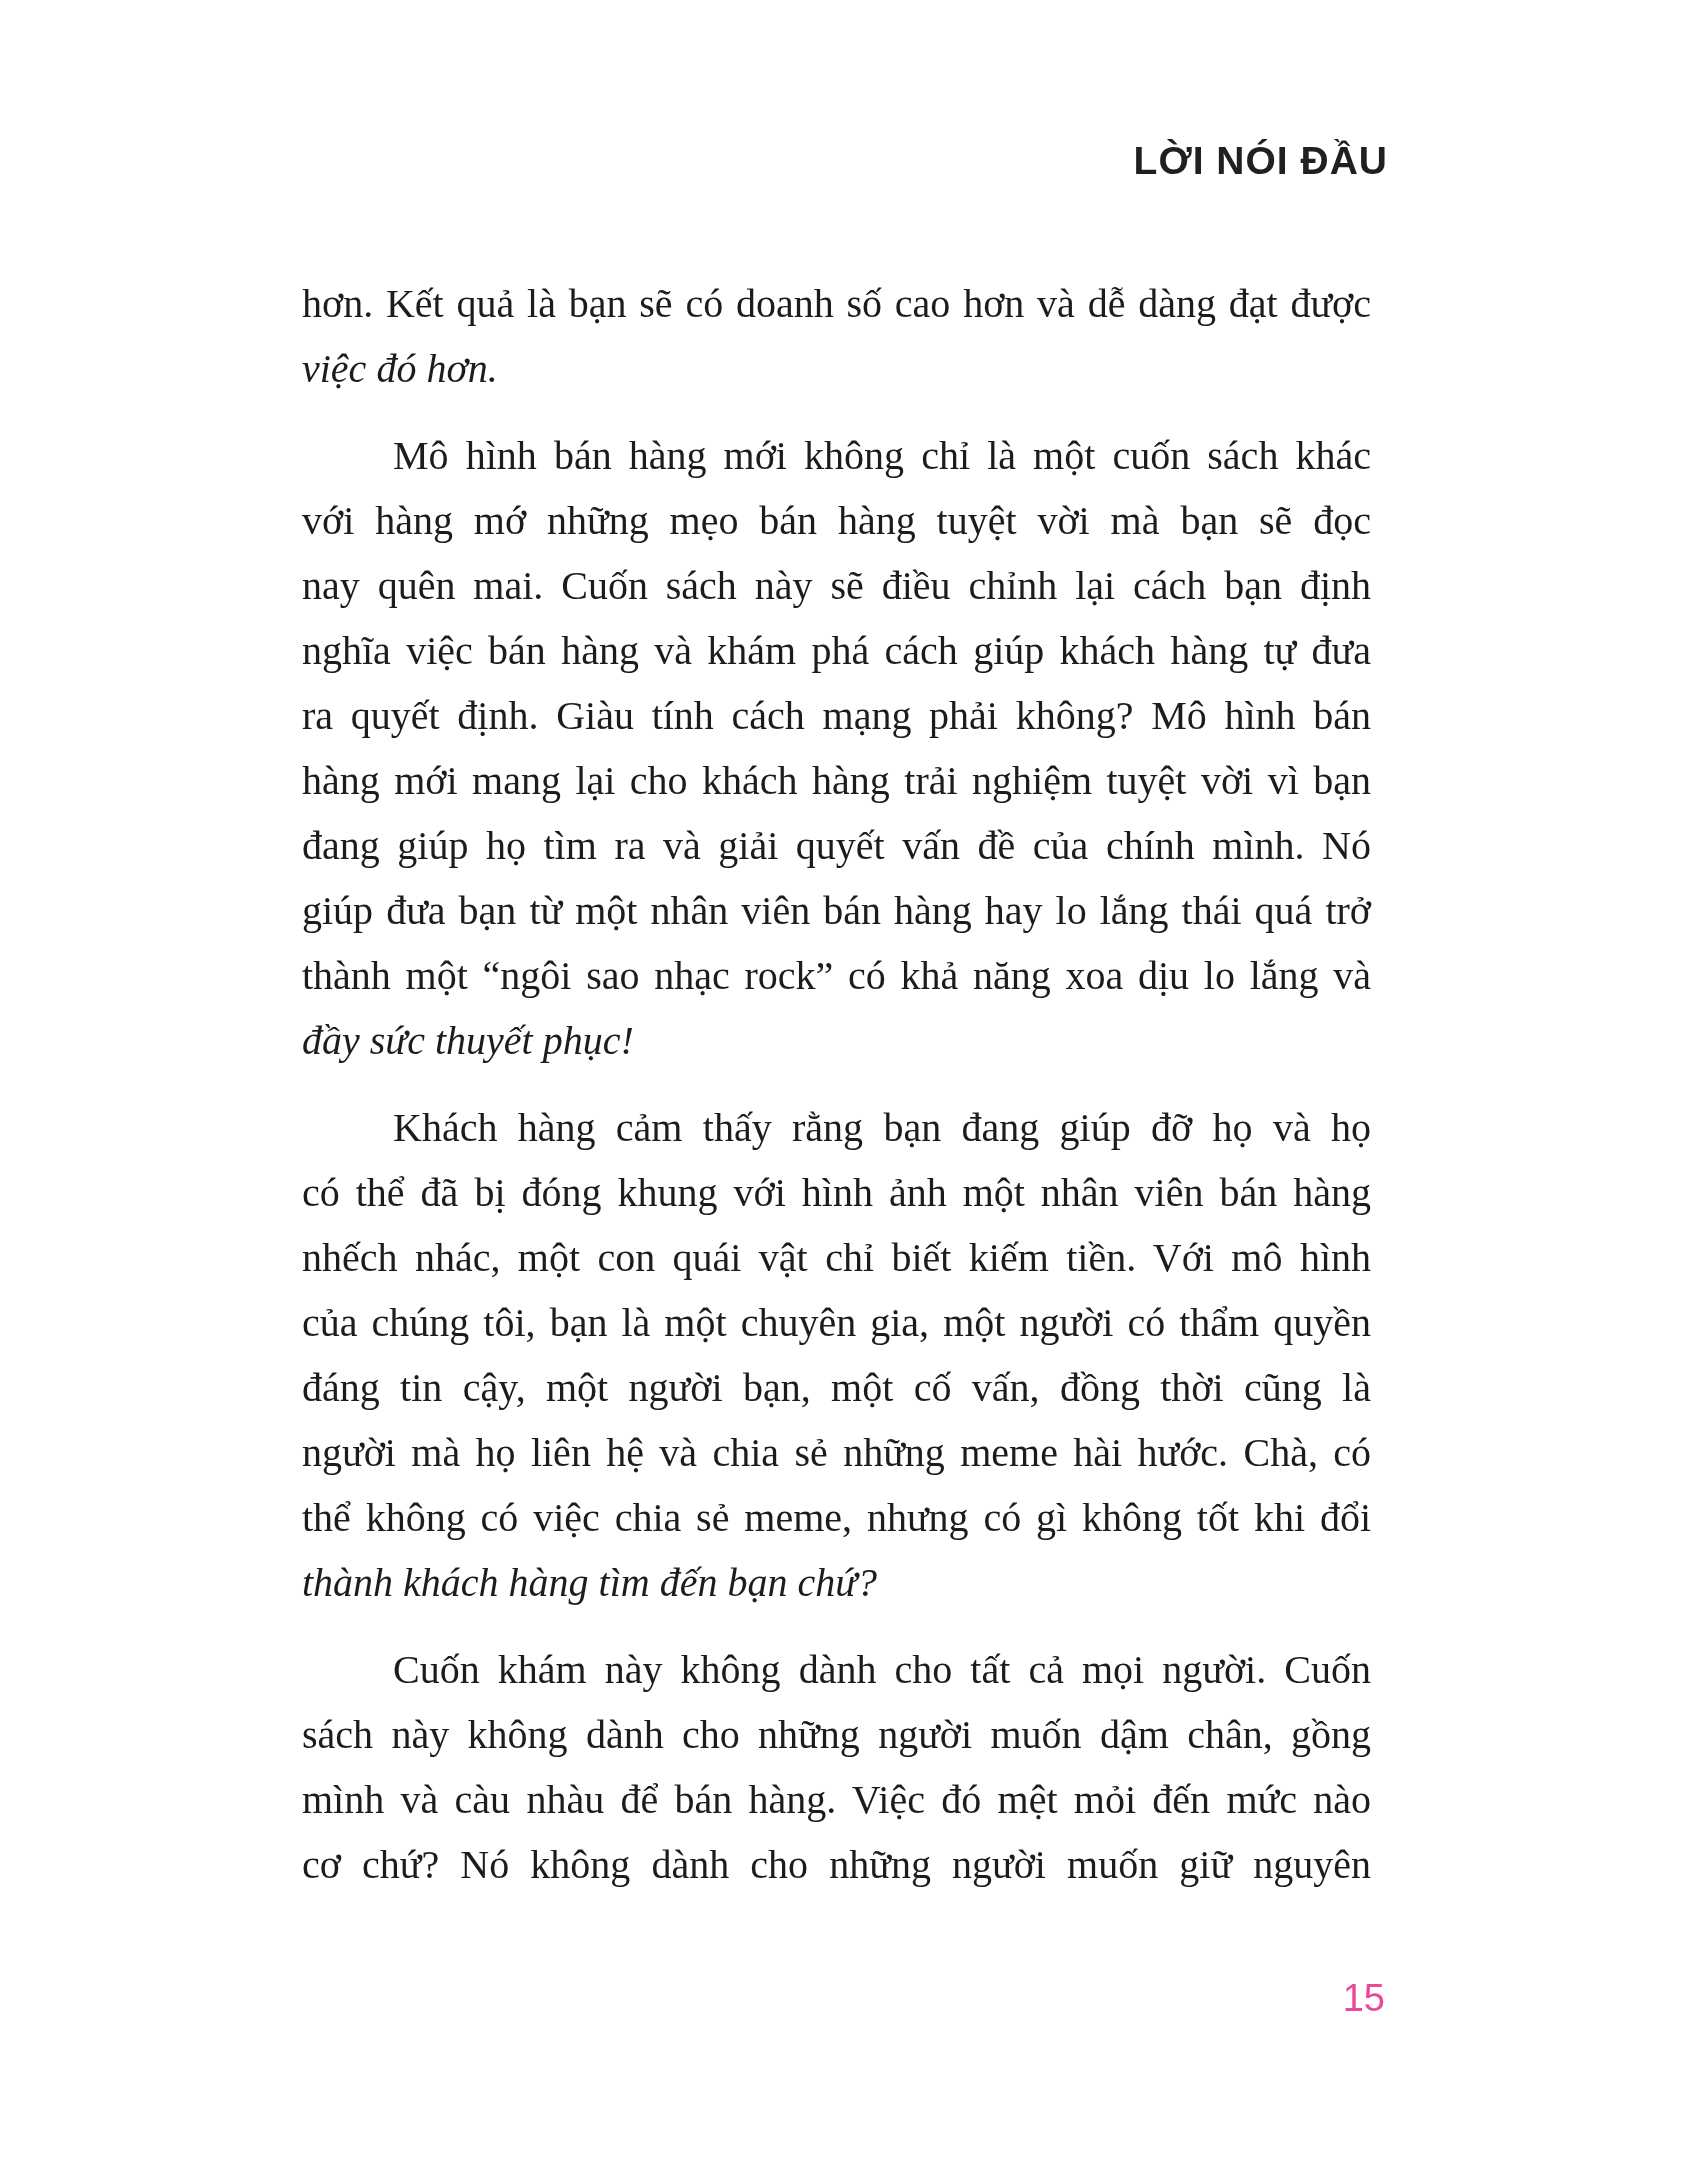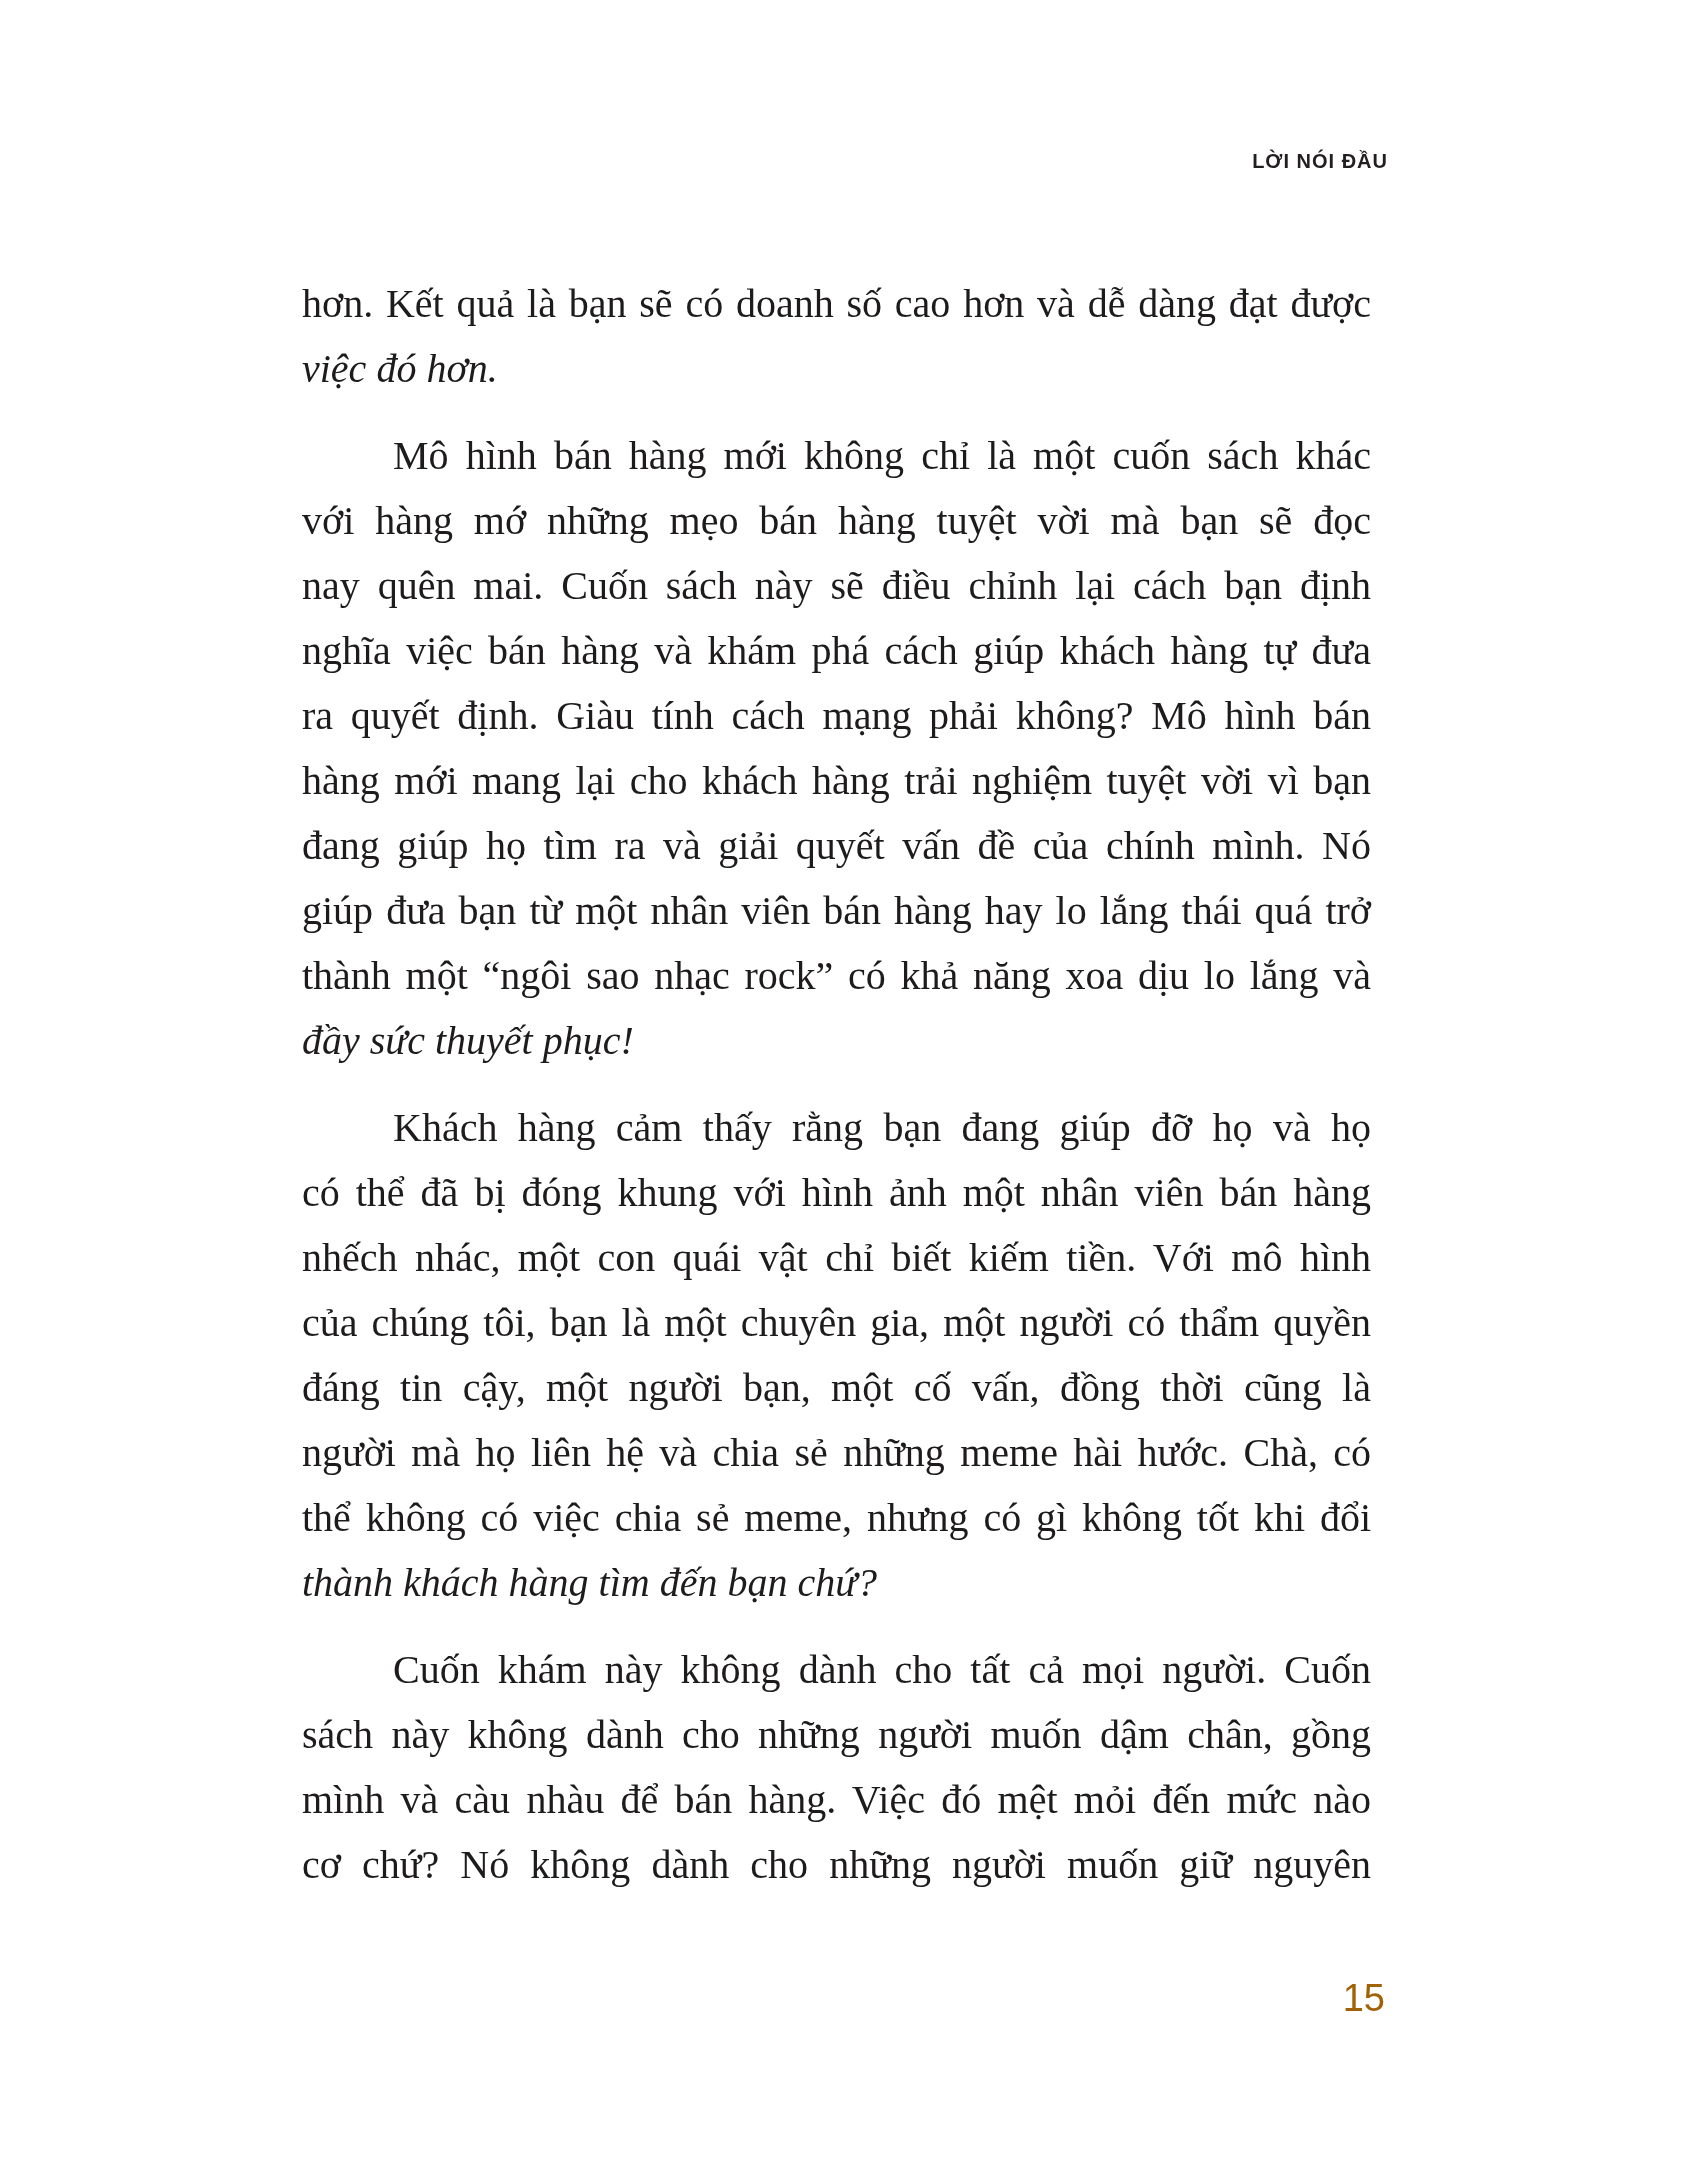--- a/index.html
+++ b/index.html
@@ -15,21 +15,21 @@
     overflow: hidden;
     font-family: "Liberation Serif", serif;
     color: #1e1b1c;
   }
   .running-head {
     position: absolute;
     top: 141px;
     right: 295px;
     font-family: "Liberation Sans", sans-serif;
     font-weight: 700;
-    font-size: 20px;
+    font-size: 39px;
     line-height: 40px;
     letter-spacing: 1px;
     color: #231f20;
   }
   .text-block {
     position: absolute;
     left: 285px;
     top: 254px;
     width: 1103px;
     font-size: 40px;
@@ -51,21 +51,21 @@
     text-indent: 91px;
   }
   .page-number {
     position: absolute;
     top: 1976px;
     right: 298px;
     font-family: "Liberation Sans", sans-serif;
     font-weight: 400;
     font-size: 38px;
     line-height: 44px;
-    color: #a16207;
+    color: #ec4899;
   }
 </style>
 </head>
 <body>
 
 <div class="page">
   <div class="running-head">LỜI NÓI ĐẦU</div>
 
   <div class="text-block">
       <div class="paragraph">

